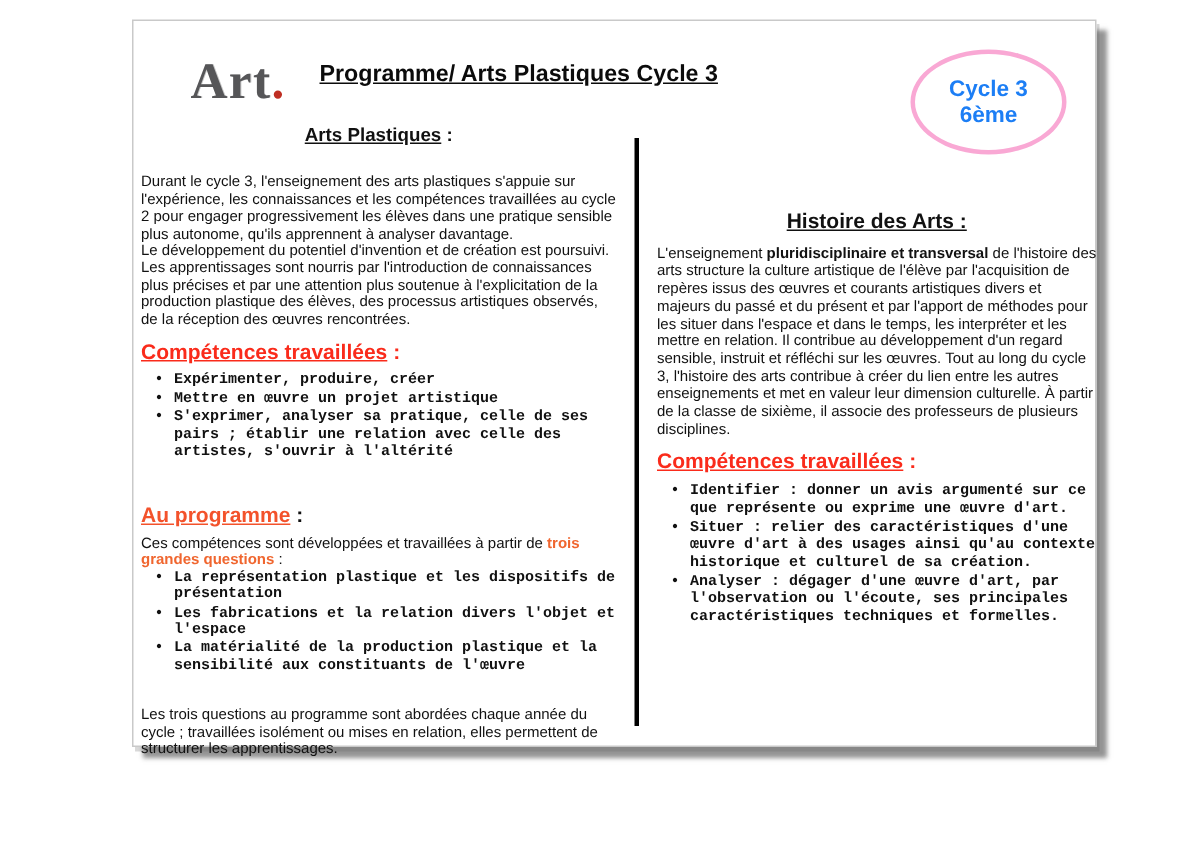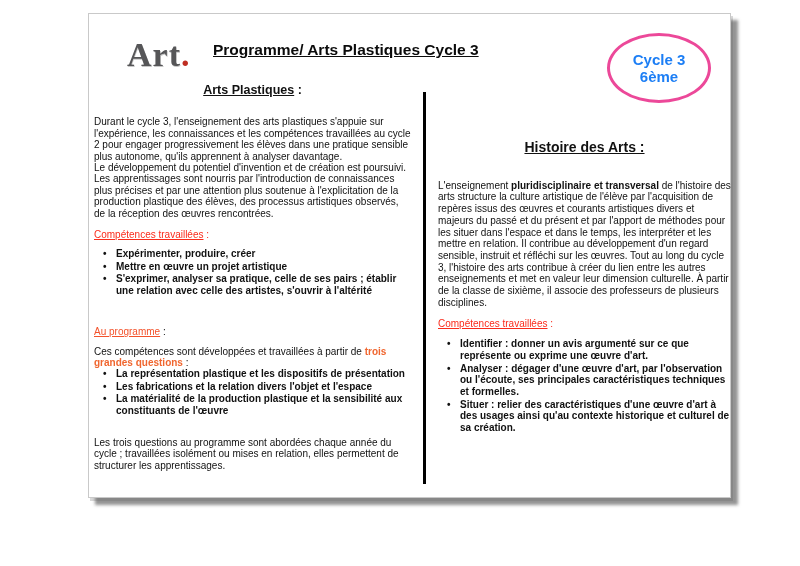--- a/index.html
+++ b/index.html
@@ -53,21 +53,21 @@
     color: #0b0b0b;
     text-decoration: underline;
     white-space: nowrap;
   }
   .badge {
     position: absolute;
     left: 518px;
     top: 19px;
     width: 98px;
     height: 64px;
-    border: 3px solid #ec4899;
+    border: 3px solid #f9a8d4;
     border-radius: 50%;
     background: #ffffff;
     display: flex;
     flex-direction: column;
     align-items: center;
     justify-content: center;
     color: #1c7ef5;
     font-weight: bold;
     font-size: 15px;
     line-height: 17px;
@@ -88,41 +88,42 @@
   }
   .col-left  { left: 5px;  top: 71px;  width: 317px; }
   .col-right { left: 349px; top: 128px; width: 293px; line-height: 11.7px; }
 
   .col-heading {
     text-align: center;
     font-weight: bold;
     margin: 0 0 20px 0;
   }
   .col-left .col-heading  { font-size: 12.5px; }
-  .col-right .col-heading { font-size: 14px; margin-bottom: 26px; }
+  .col-right .col-heading { font-size: 14px; margin-bottom: 10px; }
   .u { text-decoration: underline; }
 
   p { margin: 0; }
   .sub-heading {
-    font-weight: normal;
-    font-size: 10px;
+    font-weight: bold;
+    font-size: 14px;
     margin: 10px 0 8px 0;
   }
   .red-heading    { color: #fa2b1b; }
   .orange-heading { color: #f3522b; margin-top: 30px; }
   .orange-heading .colon-black { color: #111; }
   .highlight {
     color: #f0662f;
     font-weight: bold;
   }
   ul.bullets {
     list-style: none;
     margin: 0 0 4px 0;
     padding: 0;
     font-weight: bold;
+    font-family: Liberation Mono, monospace;
   }
   ul.bullets li {
     position: relative;
     padding-left: 22px;
     margin: 0 0 1px 0;
   }
   ul.bullets li::before {
     content: "\2022";
     position: absolute;
     left: 9px;
@@ -193,19 +194,19 @@
       <p>
         <span>L'enseignement </span><b>pluridisciplinaire et transversal</b><span> de l'histoire des arts structure la culture artistique de l'élève par l'acquisition de repères issus des œuvres et courants artistiques divers et majeurs du passé et du présent et par l'apport de méthodes pour les situer dans l'espace et dans le temps, les interpréter et les mettre en relation. Il contribue au développement d'un regard sensible, instruit et réfléchi sur les œuvres. Tout au long du cycle 3, l'histoire des arts contribue à créer du lien entre les autres enseignements et met en valeur leur dimension culturelle. À partir de la classe de sixième, il associe des professeurs de plusieurs disciplines.</span>
       </p>
 
       <div class="sub-heading red-heading">
         <span class="u">Compétences travaillées</span><span> :</span>
       </div>
 
       <ul class="bullets">
         <li>Identifier : donner un avis argumenté sur ce que représente ou exprime une œuvre d'art.</li>
+        <li>Situer : relier des caractéristiques d'une œuvre d'art à des usages ainsi qu'au contexte historique et culturel de sa création.</li>
         <li>Analyser : dégager d'une œuvre d'art, par l'observation ou l'écoute, ses principales caractéristiques techniques et formelles.</li>
-        <li>Situer : relier des caractéristiques d'une œuvre d'art à des usages ainsi qu'au contexte historique et culturel de sa création.</li>
       </ul>
     </div>
 
   </div>
 </div>
 
 </body></html>

